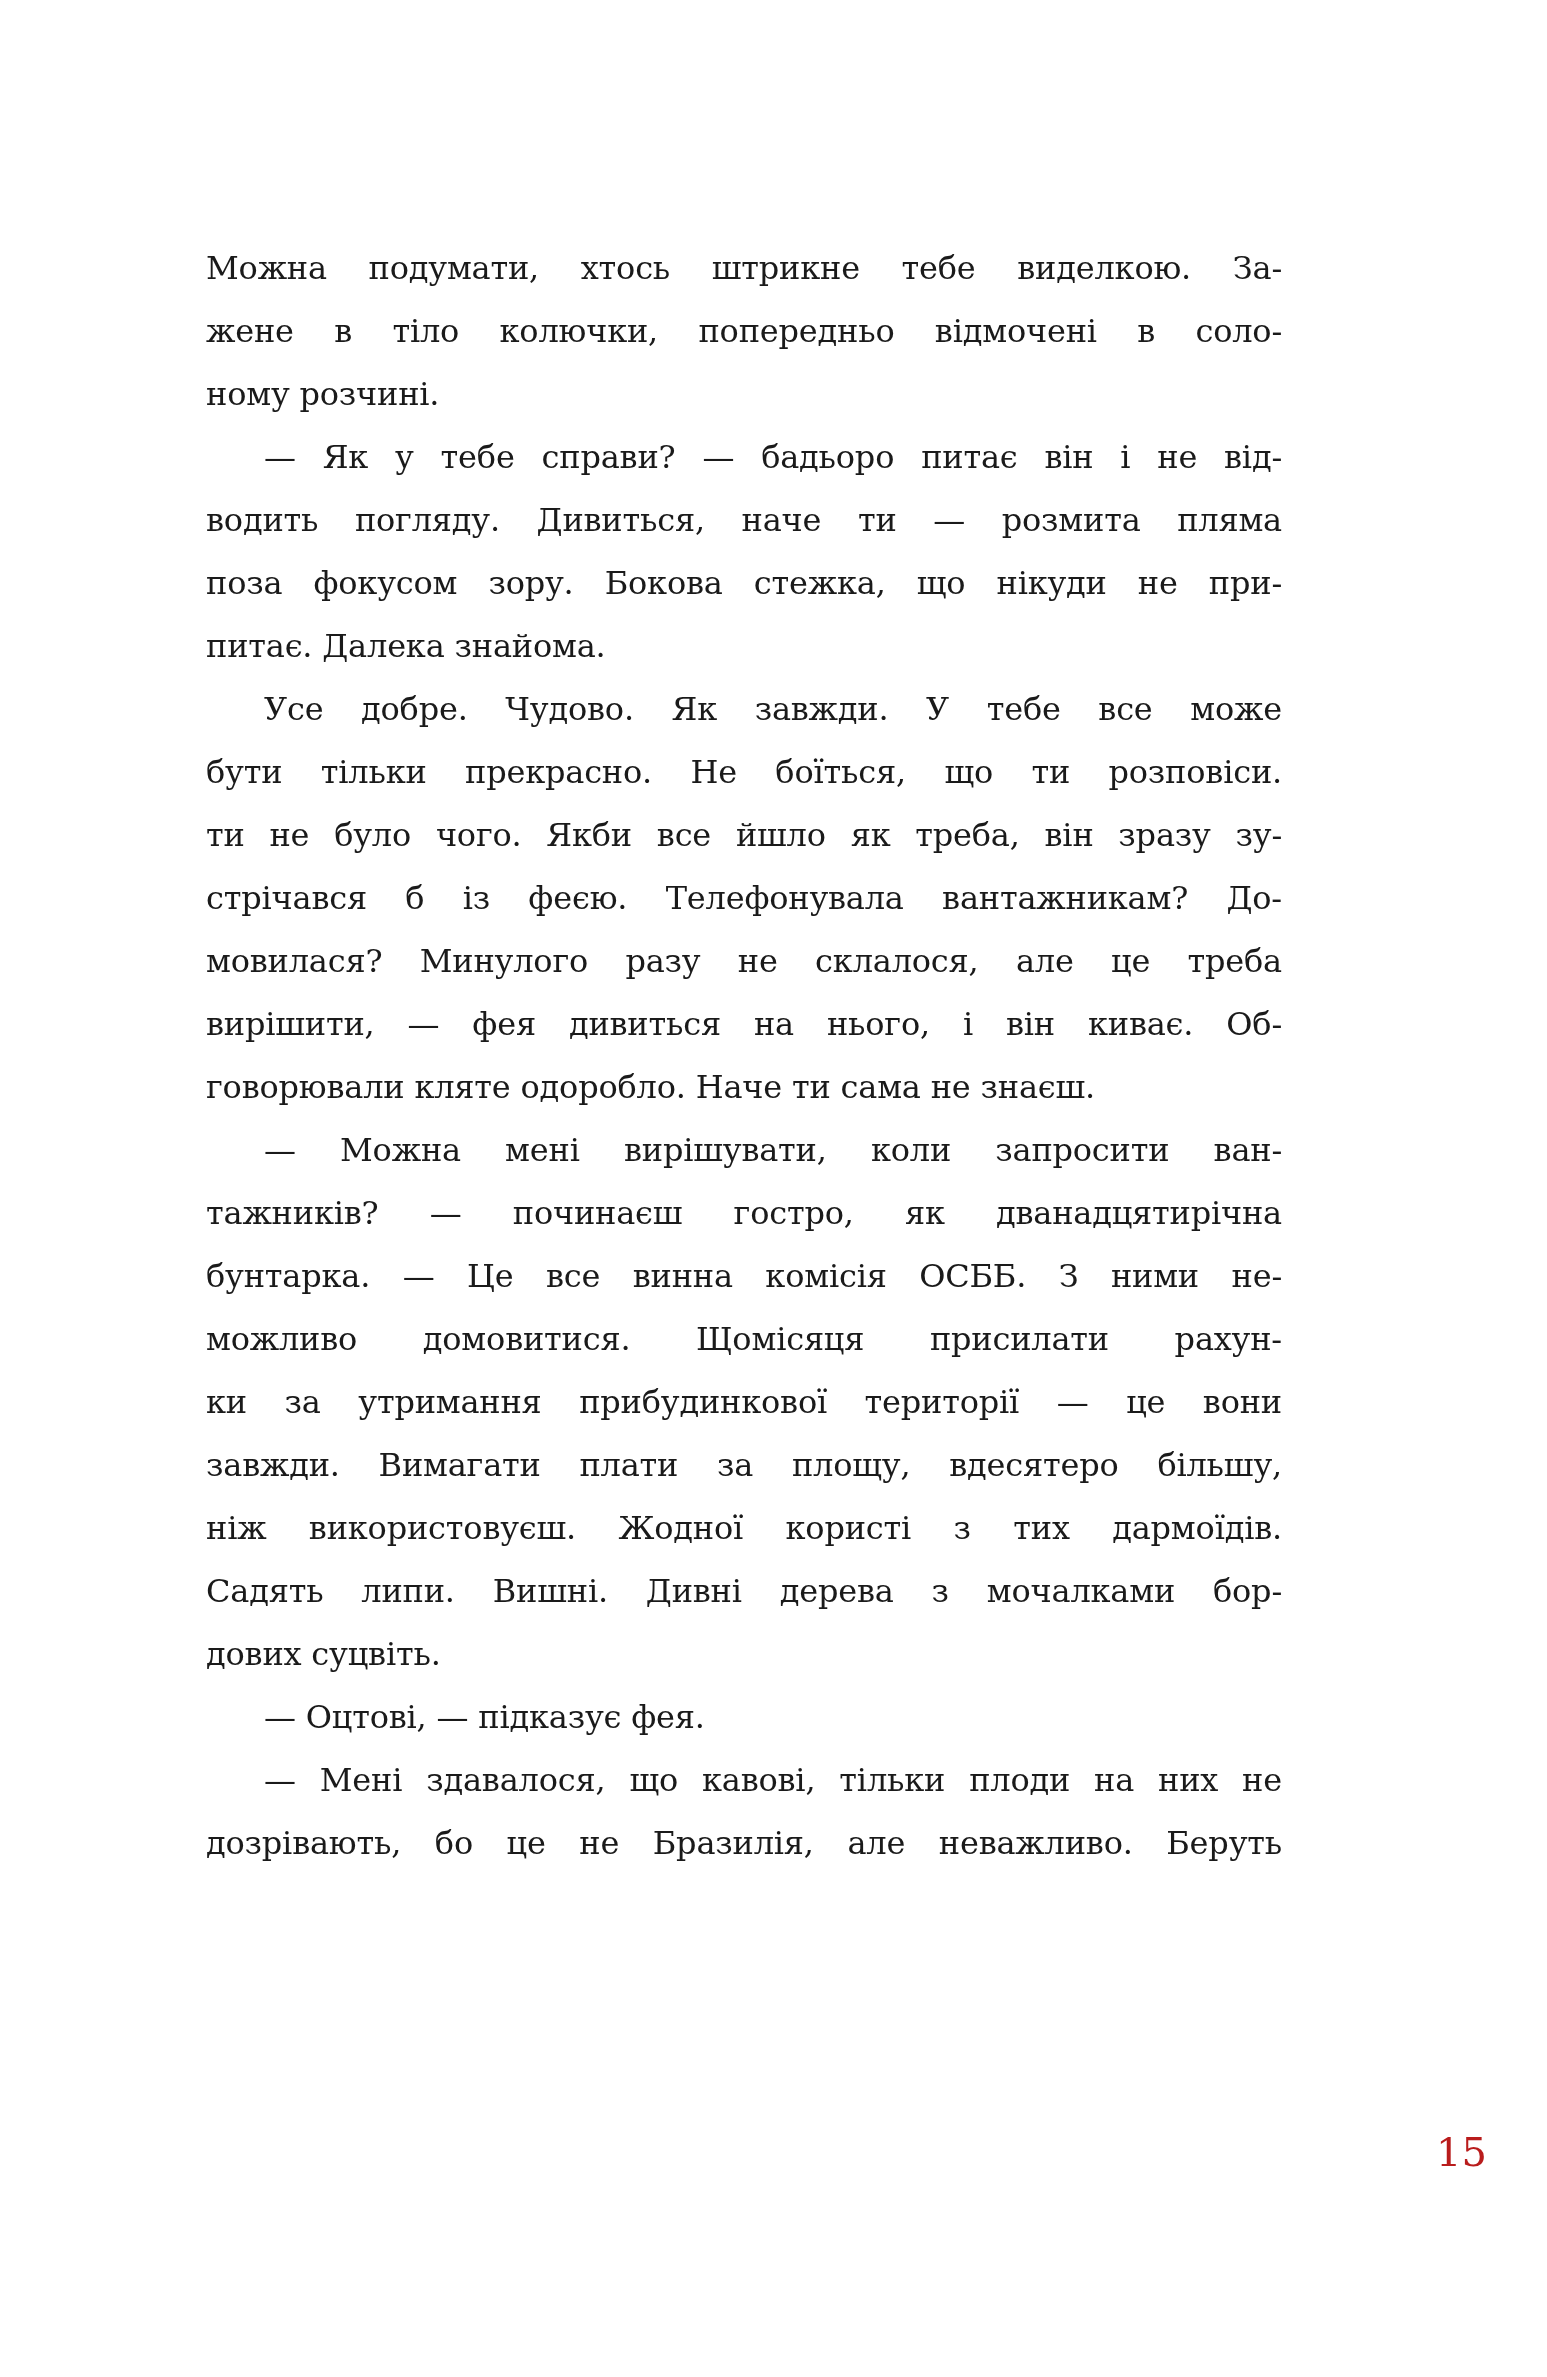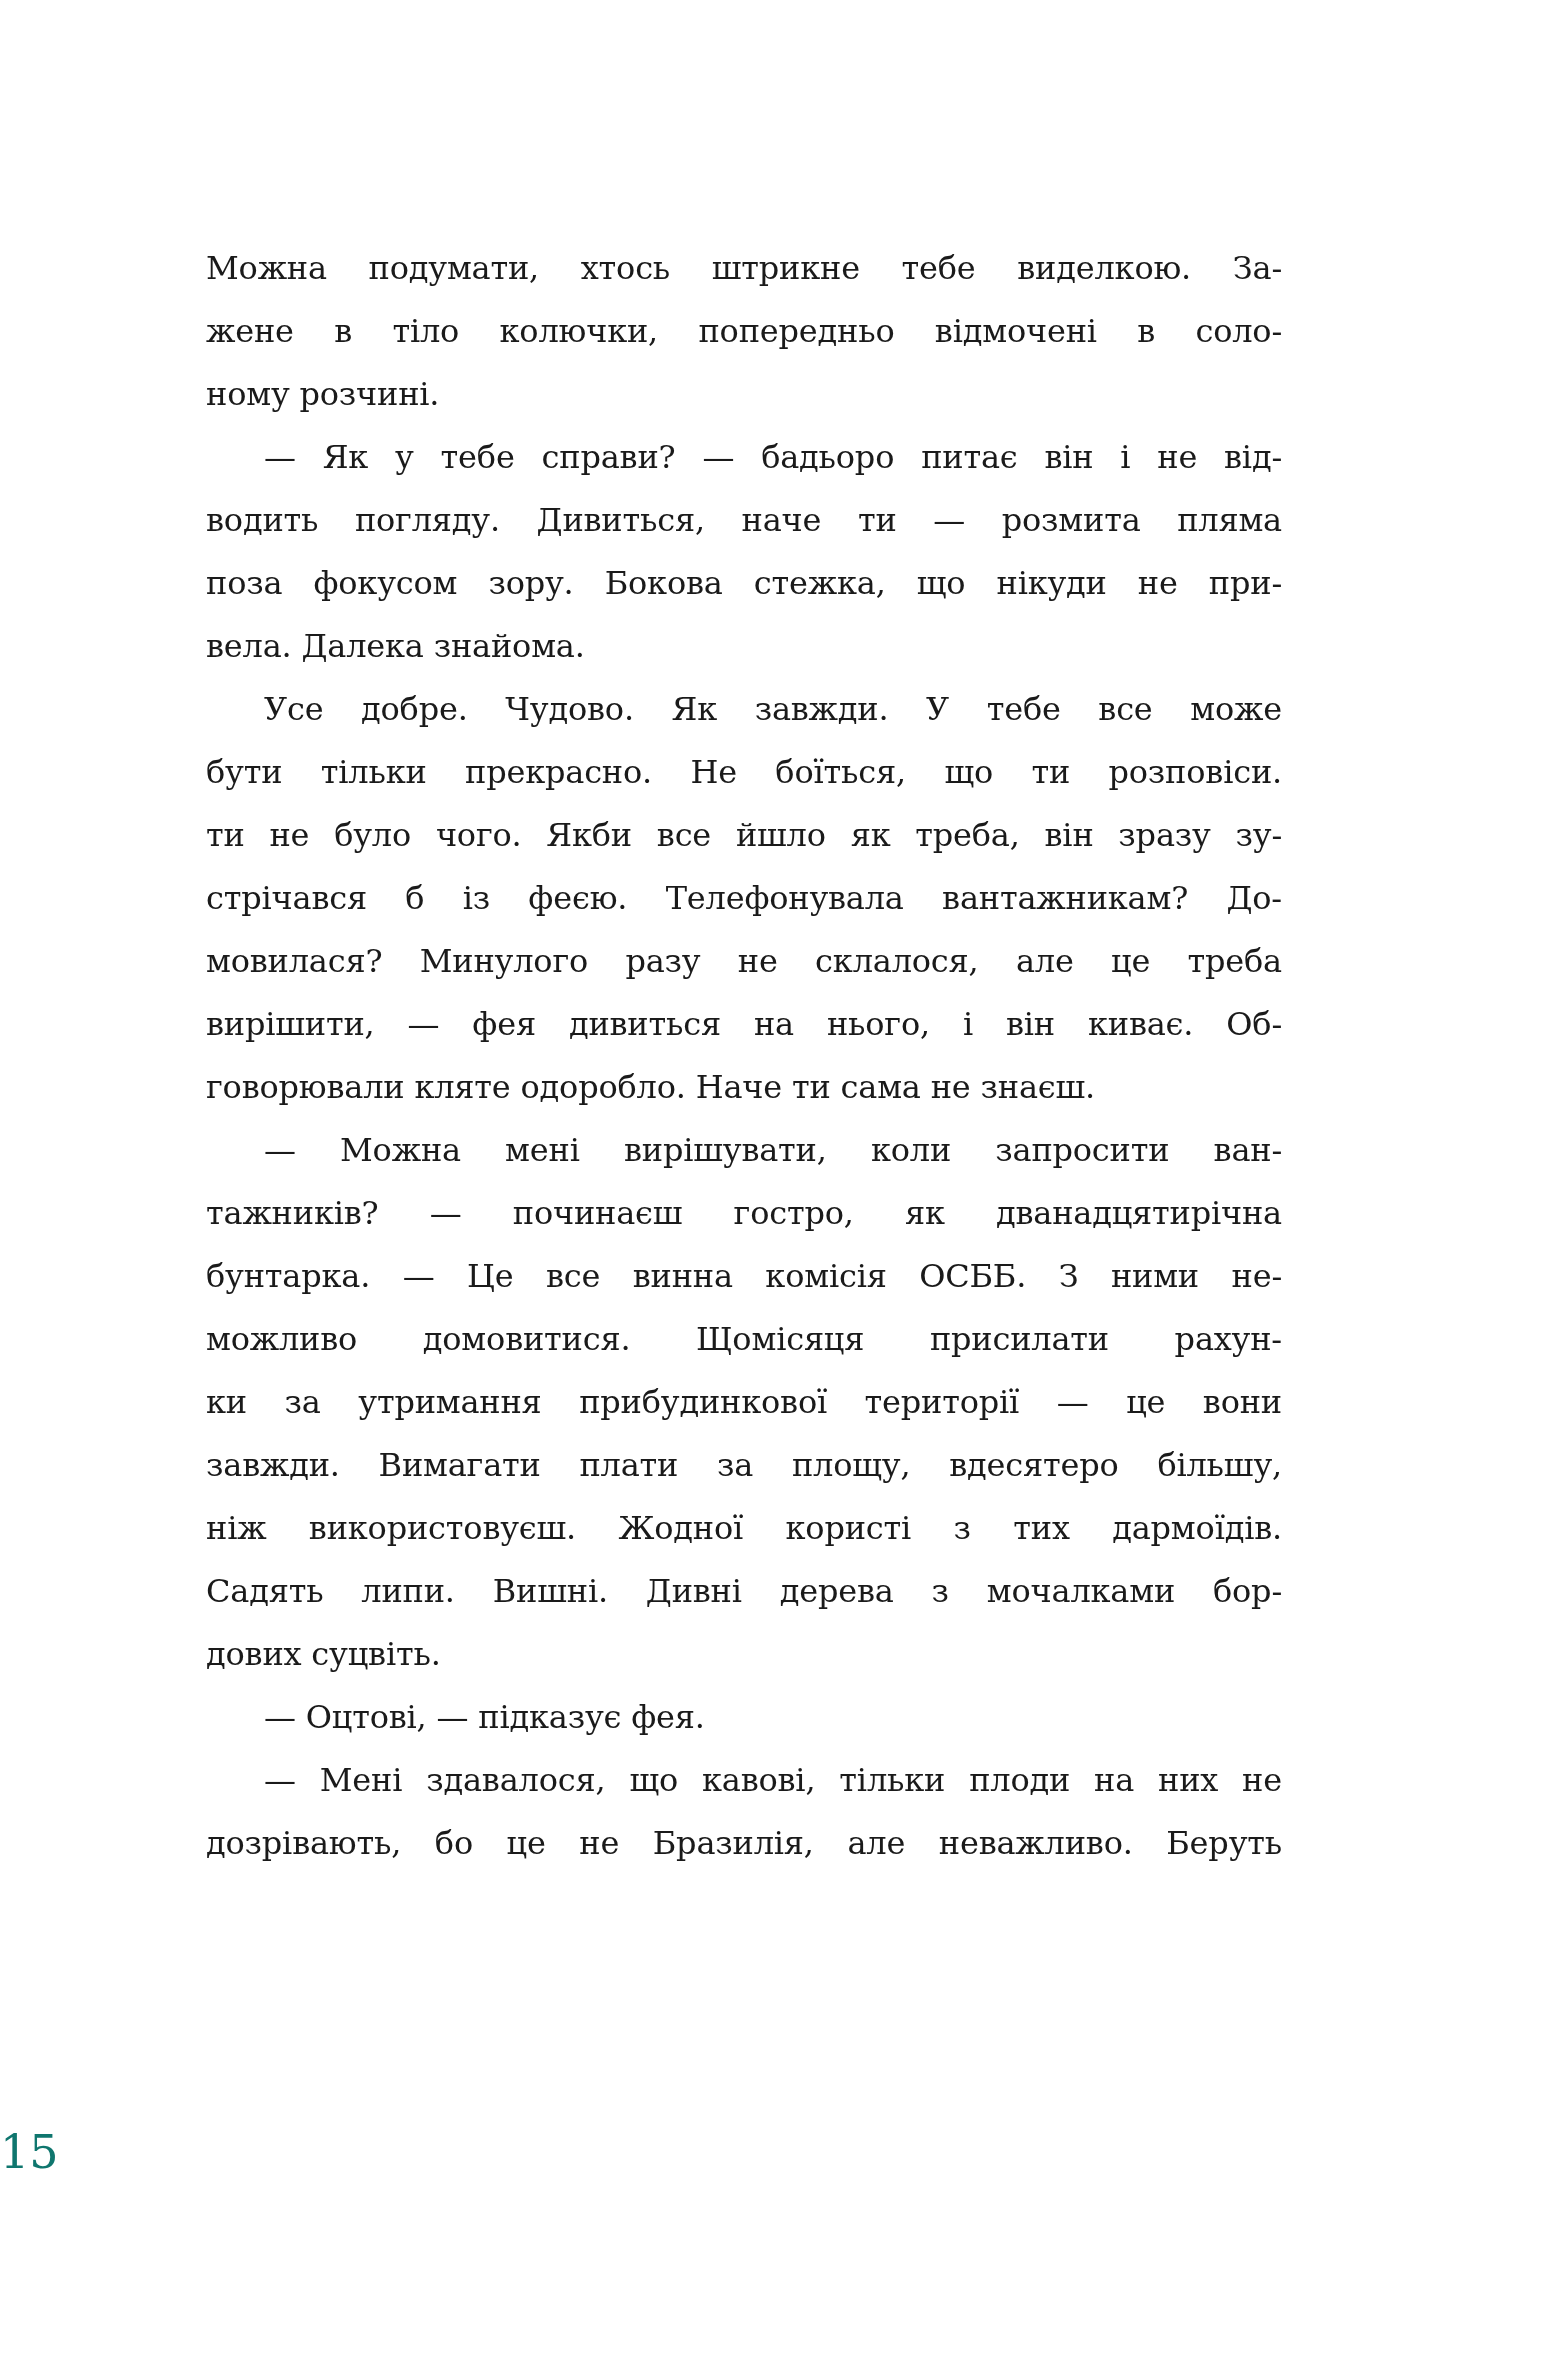--- a/index.html
+++ b/index.html
@@ -45,39 +45,39 @@
       text-align-last: left;
     }
     .line.indent {
       padding-left: 58px;
     }
     .page-number {
       position: absolute;
       left: 0;
       width: 1487px;
       top: 2128px;
-      text-align: left;
+      text-align: right;
       font-family: "DejaVu Serif", "Liberation Serif", serif;
-      font-size: 46px;
+      font-size: 40px;
       line-height: 48px;
-      color: #0f766e;
+      color: #b91c1c;
     }
   </style>
 </head>
 <body>
 
 <div class="page">
   <div class="text-block">
     <span class="line">Можна подумати, хтось штрикне тебе виделкою. За-</span>
     <span class="line">жене в тіло колючки, попередньо відмочені в соло-</span>
     <span class="line last">ному розчині.</span>
     <span class="line indent">— Як у тебе справи? — бадьоро питає він і не від-</span>
     <span class="line">водить погляду. Дивиться, наче ти — розмита пляма</span>
     <span class="line">поза фокусом зору. Бокова стежка, що нікуди не при-</span>
-    <span class="line last">вела. Далека знайома.</span>
+    <span class="line last">питає. Далека знайома.</span>
     <span class="line indent">Усе добре. Чудово. Як завжди. У тебе все може</span>
     <span class="line">бути тільки прекрасно. Не боїться, що ти розповіси.</span>
     <span class="line">ти не було чого. Якби все йшло як треба, він зразу зу-</span>
     <span class="line">стрічався б із феєю. Телефонувала вантажникам? До-</span>
     <span class="line">мовилася? Минулого разу не склалося, але це треба</span>
     <span class="line">вирішити, — фея дивиться на нього, і він киває. Об-</span>
     <span class="line last">говорювали кляте одоробло. Наче ти сама не знаєш.</span>
     <span class="line indent">— Можна мені вирішувати, коли запросити ван-</span>
     <span class="line">тажників? — починаєш гостро, як дванадцятирічна</span>
     <span class="line">бунтарка. — Це все винна комісія ОСББ. З ними не-</span>

